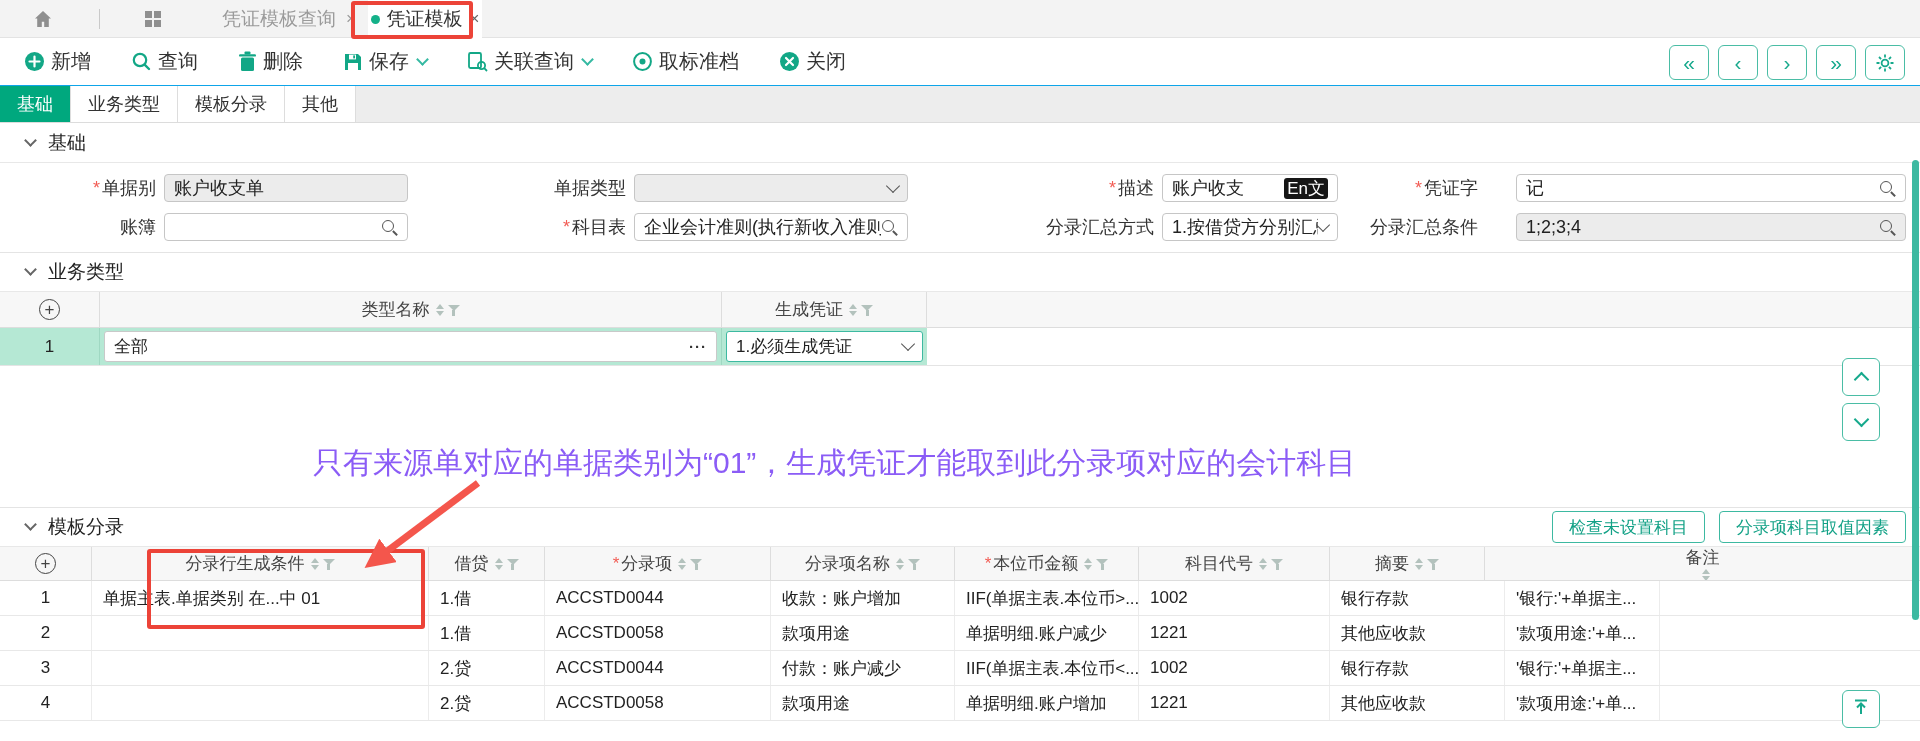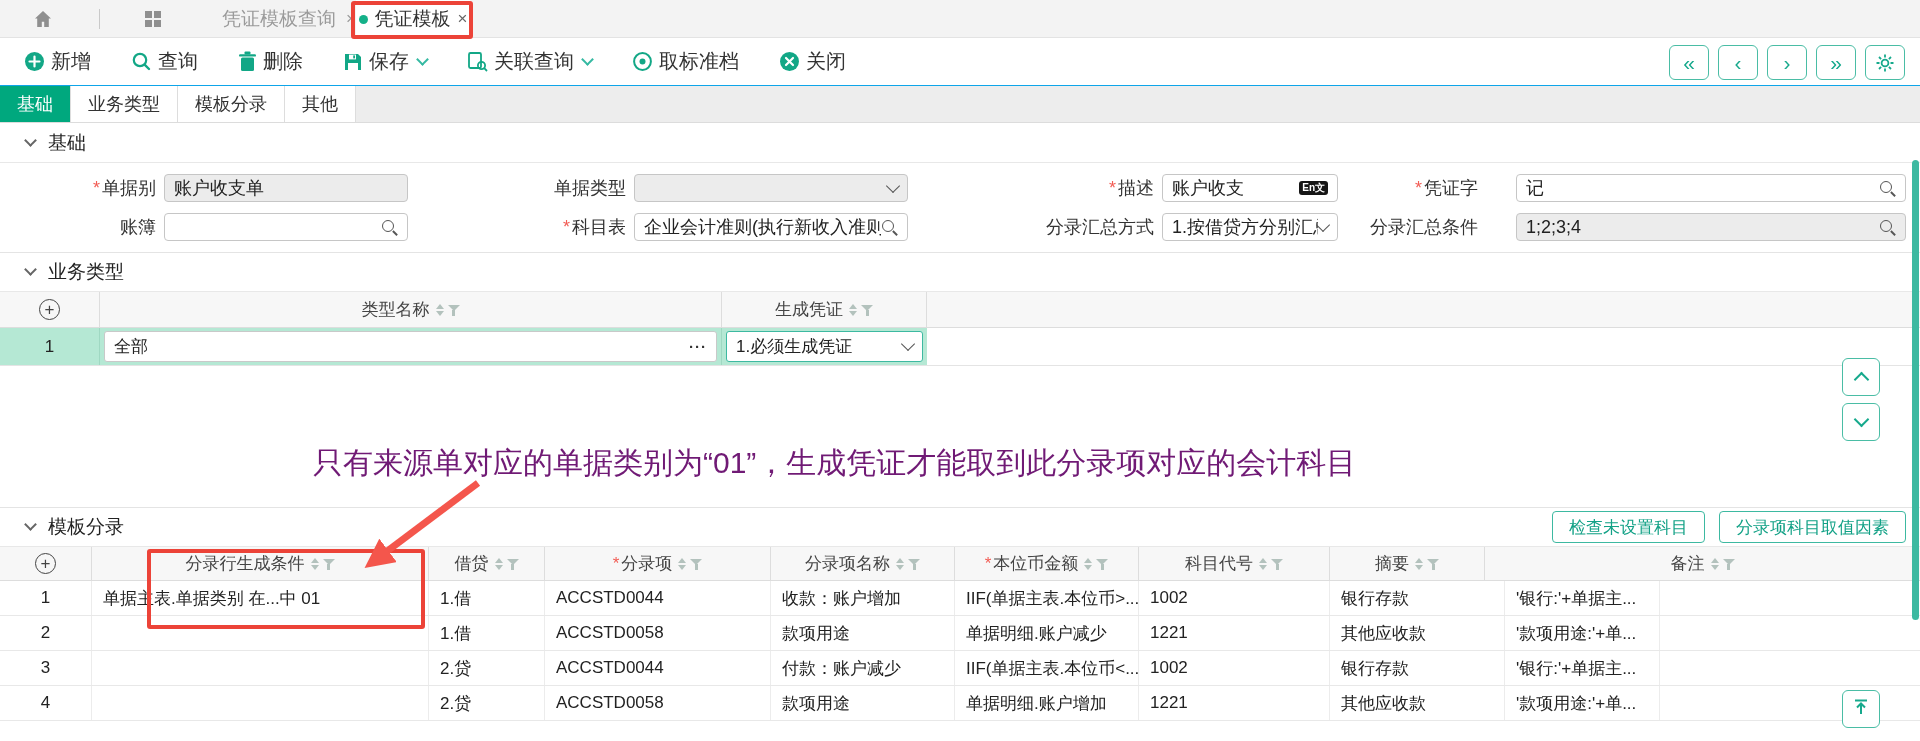--- a/index.html
+++ b/index.html
@@ -11,21 +11,21 @@
   .app { width:1920px; height:741px; position:relative; overflow:hidden; background:#fff; }
 
   
   .topbar { height:38px; background:#f3f3f3; border-bottom:1px solid #e3e3e3; position:relative; }
   .home-btn { position:absolute; left:32px; top:8px; cursor:pointer; }
   .tb-divider { position:absolute; left:99px; top:9px; width:1px; height:20px; background:#c9c9c9; }
   .grid-btn { position:absolute; left:144px; top:10px; cursor:pointer; }
   .bg-tab { position:absolute; left:222px; top:0; height:38px; display:flex; align-items:center; gap:10px;
             color:#9a9a9a; font-size:19px; cursor:pointer; }
   .bg-tab .x { font-size:17px; color:#9a9a9a; }
-  .active-tab { position:absolute; left:356px; top:0; width:114px; height:38px; background:#fff;
+  .active-tab { position:absolute; left:368px; top:0; width:114px; height:38px; background:#fff;
             display:flex; align-items:center; justify-content:center; gap:7px; font-size:19px; color:#333; cursor:pointer; }
   .dot { width:9px; height:9px; border-radius:50%; background:#14b189; }
   .active-tab .x { font-size:17px; color:#666; }
 
   
   .toolbar { height:48px; background:#fff; position:relative; display:flex; align-items:center; border-bottom:1px solid #0ea5e9; }
   #tbitems { display:flex; align-items:center; gap:40px; padding-left:24px; }
   .tb-item { display:flex; align-items:center; gap:6px; font-size:20px; color:#333; cursor:pointer; }
   .tbicon { display:flex; align-items:center; }
   .tbicon svg { display:block; }
@@ -64,22 +64,22 @@
          display:flex; align-items:center; padding:0 9px; font-size:18px; color:#222; overflow:hidden; cursor:text; }
   .fld.dis { background:#ececec; }
   .fval { white-space:nowrap; overflow:hidden; }
   .fcaret { width:10px; height:10px; border-right:1.8px solid #555; border-bottom:1.8px solid #555;
             transform:rotate(45deg); margin-left:auto; margin-top:-5px; flex:none; }
   .fmag { width:17px; height:17px; position:relative; margin-left:auto; flex:none; }
   .fmag::before { content:''; position:absolute; left:1px; top:1px; width:10px; height:10px;
                   border:1.7px solid #555; border-radius:50%; }
   .fmag::after { content:''; position:absolute; left:11.5px; top:11.5px; width:6px; height:1.7px;
                  background:#555; transform:rotate(45deg); transform-origin:left center; }
-  .enbadge { margin-left:auto; background:#161616; color:#fff; border-radius:3px; font-size:10px;
-             padding:2px 3px; font-weight:bold; line-height:1; flex:none; }
+  .enbadge { margin-left:auto; background:#161616; color:#fff; border-radius:3px; font-size:17px;
+             padding:2px 3px; font-weight:normal; line-height:1; flex:none; }
 
   
   .sorti { display:inline-flex; flex-direction:column; gap:2px; margin-left:6px; cursor:pointer; }
   .sorti i { display:block; width:0; height:0; border-left:4px solid transparent; border-right:4px solid transparent; }
   .sorti .up { border-bottom:5px solid #b3c2bd; }
   .sorti .dn { border-top:5px solid #b3c2bd; }
   .filti { width:12px; height:12px; position:relative; margin-left:4px; cursor:pointer; }
   .filti::before { content:''; position:absolute; top:1px; left:0; width:0; height:0;
                    border-left:6px solid transparent; border-right:6px solid transparent; border-top:6px solid #b3c2bd; }
   .filti::after { content:''; position:absolute; top:6px; left:4.5px; width:3px; height:6px; background:#b3c2bd; }
@@ -97,21 +97,21 @@
   .cell-editor { width:100%; height:100%; background:#fff; border:1px solid #c9c9c9; border-radius:3px;
                  display:flex; align-items:center; padding:12px 9px; font-size:17px; color:#222; cursor:text; }
   .cell-editor.sel { border-color:#3db9a1; }
   .more-btn { margin-left:auto; color:#333; font-weight:bold; letter-spacing:1px; font-size:15px; cursor:pointer; }
   .bt-spacer { height:141px; background:#fff; }
 
   
   .te-head { height:34px; display:flex; background:#f7f7f7; border-bottom:1px solid #ddd; }
   .te-hcell { display:flex; align-items:center; justify-content:center; font-size:17px; color:#444;
               border-right:1px solid #ddd; white-space:nowrap; overflow:hidden; }
-  .te-hcell:last-child { border-right:none; }
+  .te-hcell:last-child { border-right:none;flex-direction:column; }
   .te-row { height:35px; display:flex; border-bottom:1px solid #e8e8e8; background:#fff; }
   .te-cell { display:flex; align-items:center; padding:0 11px; border-right:1px solid #ececec;
              font-size:17px; color:#222; white-space:nowrap; overflow:hidden; }
   .te-cell.num { justify-content:center; padding:0; cursor:pointer; }
   .te-cell:last-child { border-right:none; }
 
   
   .fbtn { position:absolute; width:38px; height:38px; border:1px solid #4abda5; border-radius:6px; background:#fff;
           display:flex; align-items:center; justify-content:center; z-index:5; cursor:pointer; }
   #fb-up { right:40px; top:358px; } #fb-down { right:40px; top:403px; } #fb-top { right:40px; top:690px; }
@@ -119,21 +119,21 @@
              transform:rotate(45deg); margin-top:5px; }
   .chev-dn { width:11px; height:11px; border-right:2px solid #16a98c; border-bottom:2px solid #16a98c;
              transform:rotate(45deg); margin-top:-5px; }
   .scrollthumb { position:absolute; right:1px; top:160px; width:7px; height:460px; background:#3db9a1;
                  border-radius:4px; z-index:6; cursor:grab; }
 
   
   .ann-rect { position:absolute; border:4px solid #ec4338; border-radius:3px; z-index:9; pointer-events:none; }
   #ann-tab { left:351px; top:1px; width:122px; height:38px; }
   #ann-cell { left:147px; top:549px; width:278px; height:80px; }
-  .ann-text { position:absolute; left:313px; top:443px; font-size:30px; color:#701a75; z-index:9;
+  .ann-text { position:absolute; left:313px; top:443px; font-size:30px; color:#8b5cf6; z-index:9;
               white-space:nowrap; pointer-events:none; }
   #ann-arrow { position:absolute; left:0; top:0; z-index:9; pointer-events:none; }
 </style>
 </head>
 <body>
 
 <div class="app">
 
   <div class="topbar">
     <div class="home-btn">

